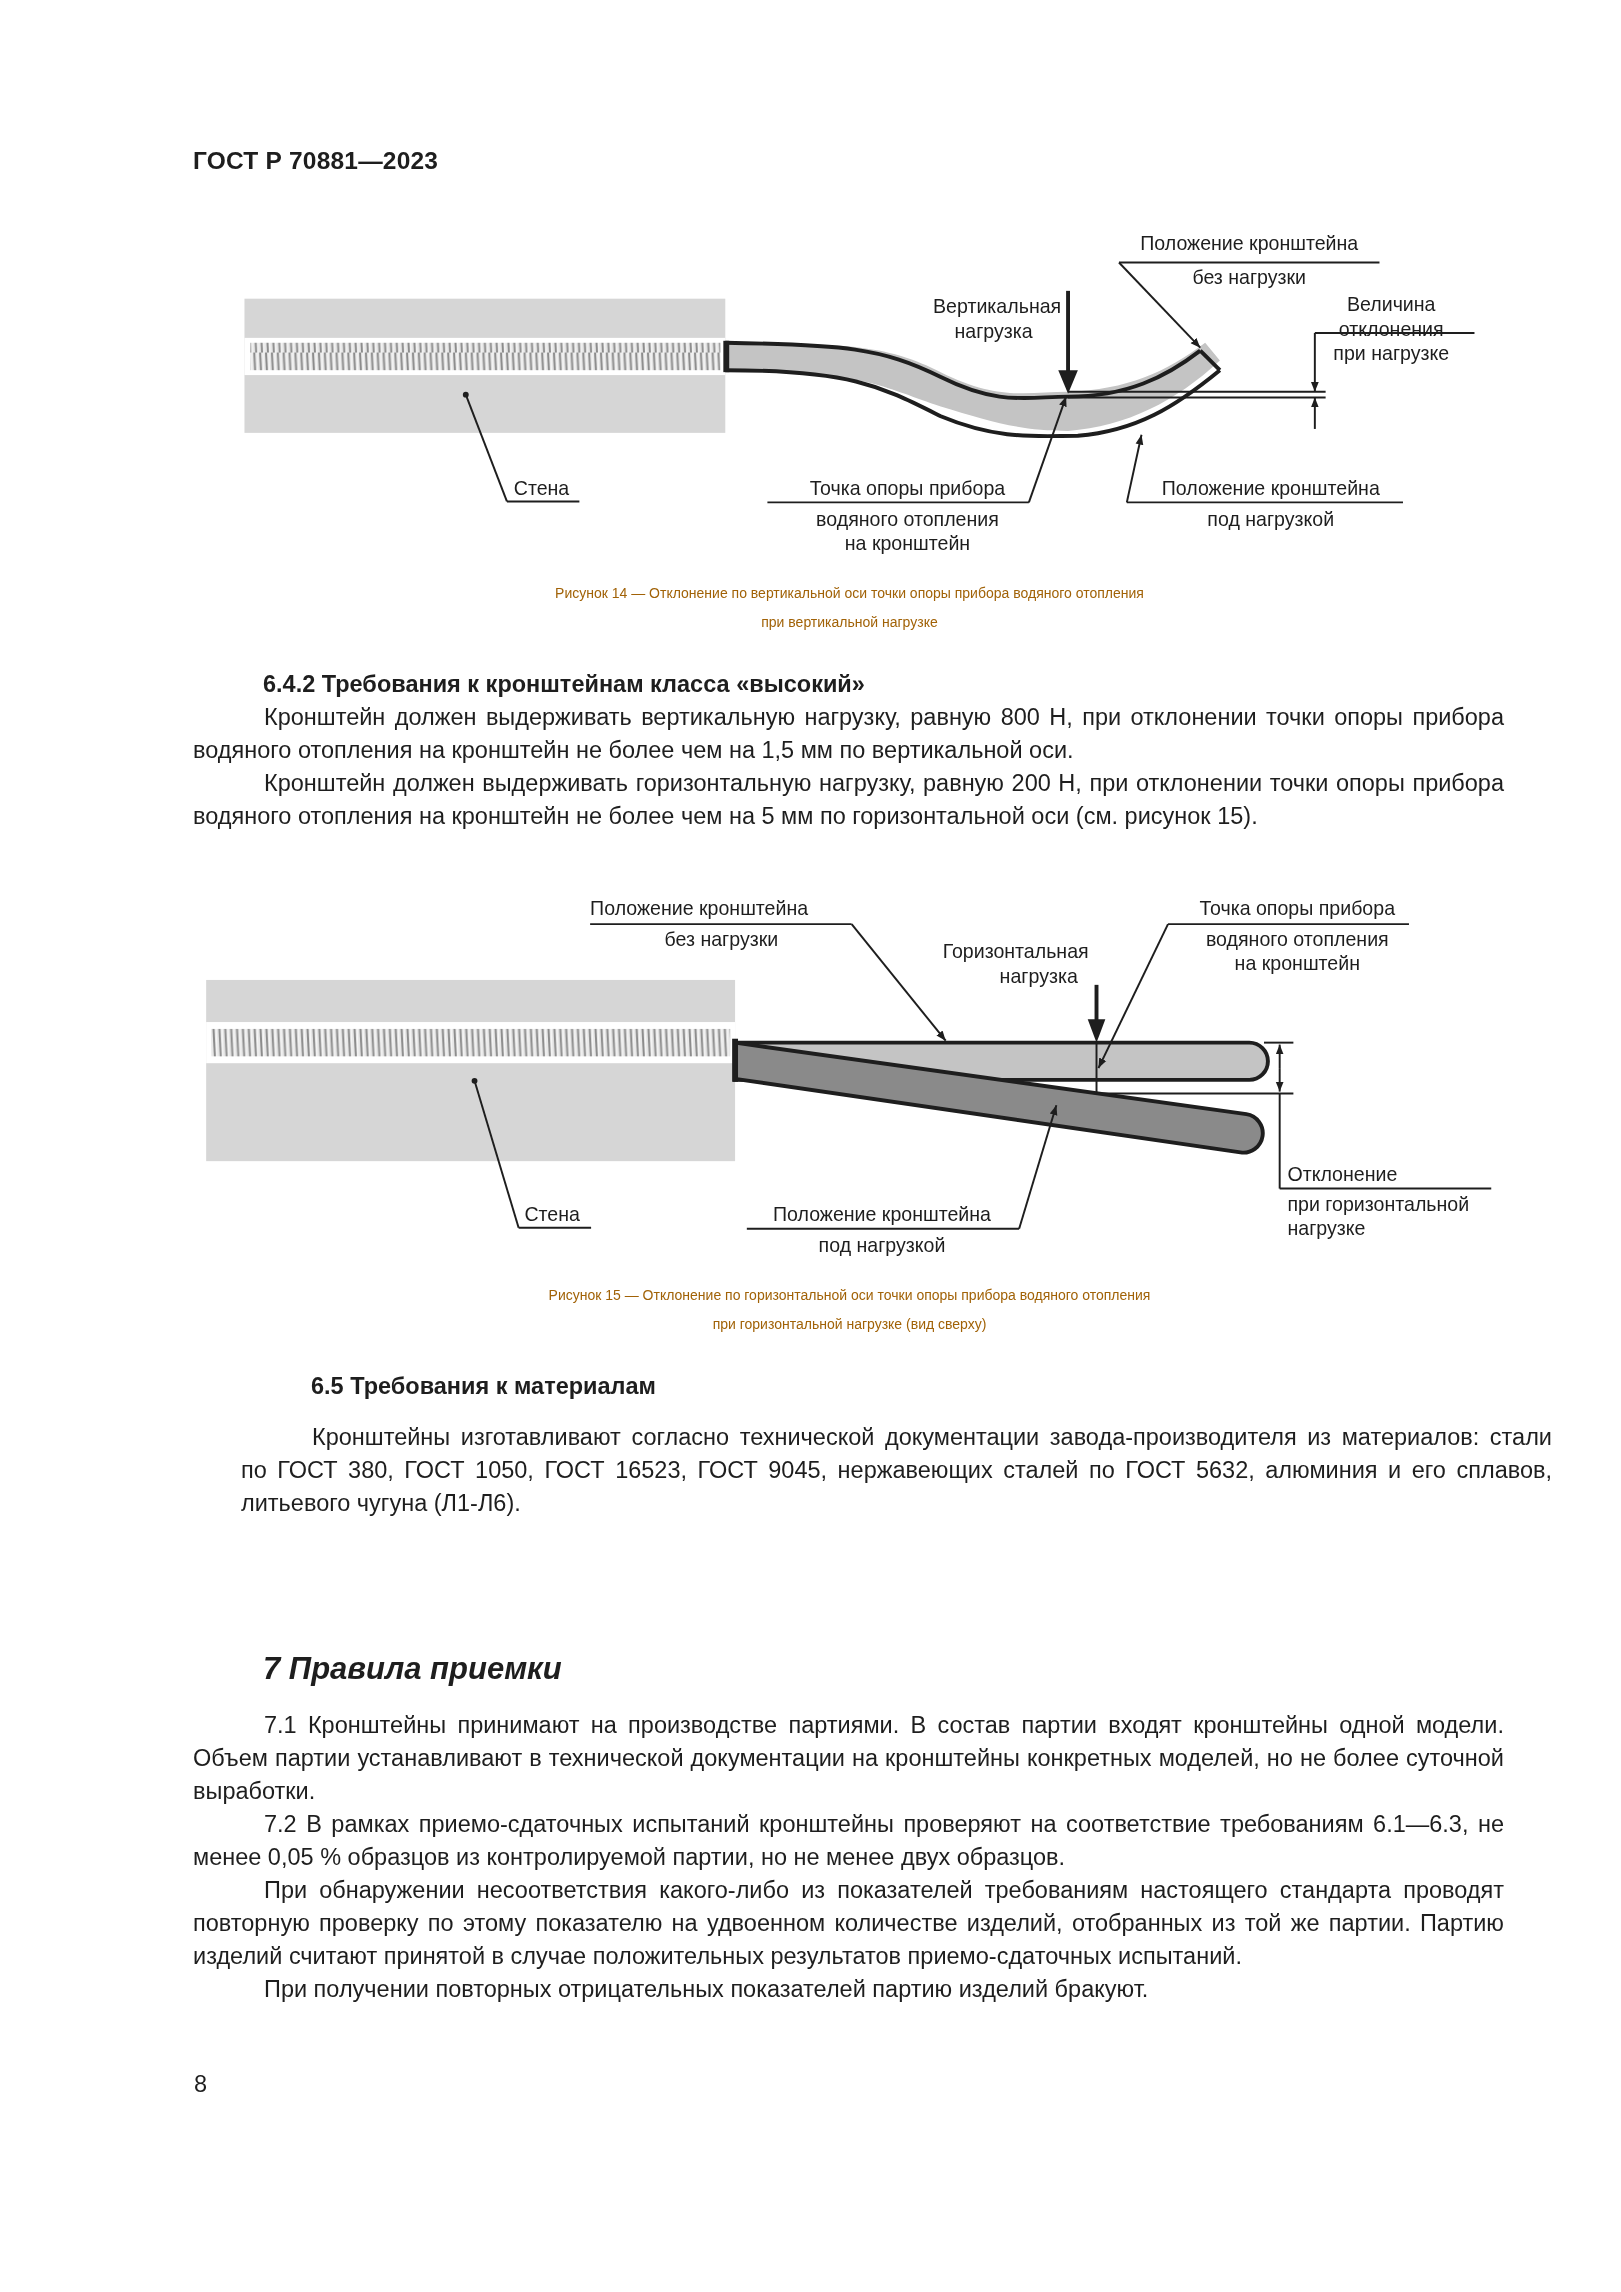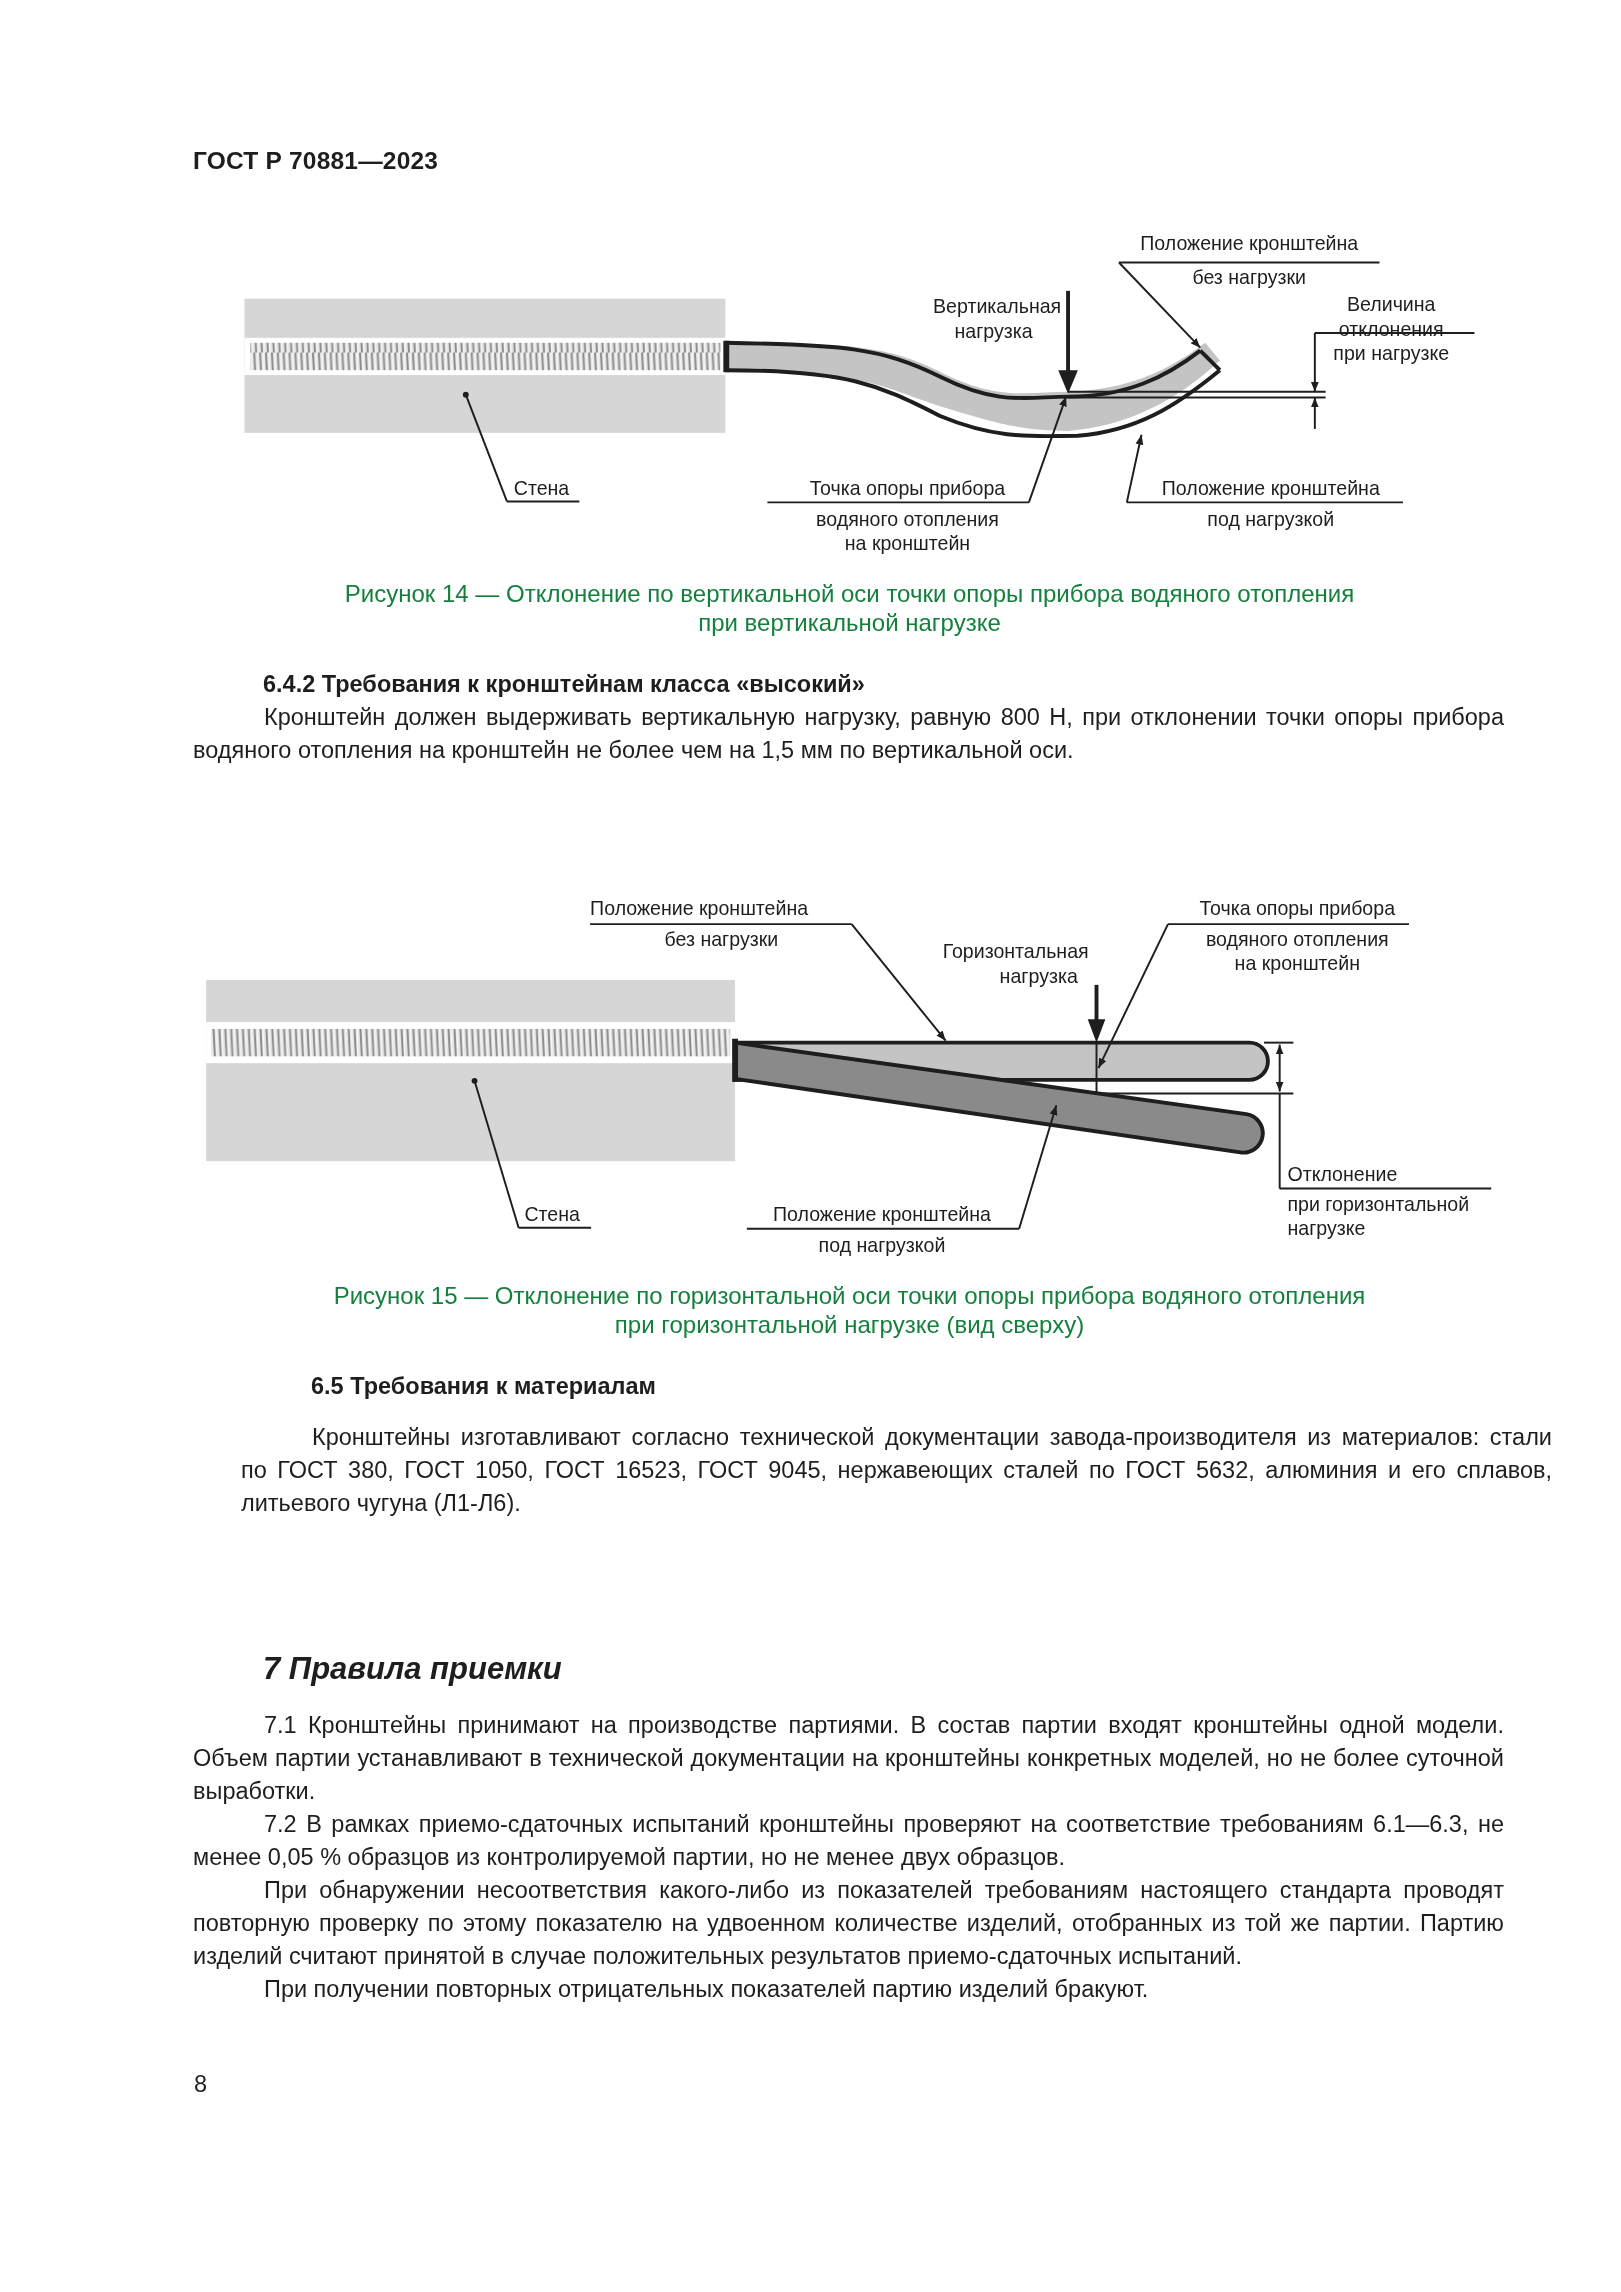--- a/index.html
+++ b/index.html
@@ -2,21 +2,21 @@
 <html><head>
 <meta charset="utf-8">
 <style>
   html, body { margin:0; padding:0; background:#ffffff; }
   body { width:1621px; height:2293px; position:relative; overflow:hidden;
          font-family:"Liberation Sans", "DejaVu Sans", sans-serif; color:#1e1e1e; }
   .abs { position:absolute; }
   .doc-header { left:193px; top:147px; font-size:24.5px; font-weight:bold; letter-spacing:0.2px; }
   .body-text { font-size:23.5px; line-height:33px; text-align:justify; }
   .para { text-indent:71px; margin:0; }
-  .caption { font-size:24px; line-height:29px; text-align:center; color:#15803d; }
+  .caption { font-size:14px; line-height:29px; text-align:center; color:#a16207; }
   .h2 { font-size:23.5px; font-weight:bold; }
   .h1 { font-size:31px; font-weight:bold;font-style:italic; }
   .fig { position:absolute; left:0; width:1621px; }
   svg text { font-family:"Liberation Sans", "DejaVu Sans", sans-serif; fill:#1e1e1e; }
   .page-num { font-size:23.5px; }
 </style>
 </head>
 <body>
 
 <div class="abs doc-header">ГОСТ Р 70881—2023</div>
@@ -86,20 +86,21 @@
 </svg>
 
 <div class="abs caption" style="left:193px; width:1313px; top:579px;">
   <div>Рисунок 14 — Отклонение по вертикальной оси точки опоры прибора водяного отопления</div>
   <div>при вертикальной нагрузке</div>
 </div>
 
 <div class="abs body-text" style="left:193px; width:1311px; top:668px;">
   <div class="h2" style="padding-left:70px;">6.4.2 Требования к кронштейнам класса «высокий»</div>
   <p class="para">Кронштейн должен выдерживать вертикальную нагрузку, равную 800 Н, при отклонении точки опоры прибора водяного отопления на кронштейн не более чем на 1,5 мм по вертикальной оси.</p>
+  <p class="para">Кронштейн должен выдерживать горизонтальную нагрузку, равную 200 Н, при отклонении точки опоры прибора водяного отопления на кронштейн не более чем на 5 мм по горизонтальной оси (см. рисунок 15).</p>
 </div>
 
 <svg class="fig" style="top:882px;" width="1621" height="382" viewBox="0 900 1654 390">
   <defs>
     <pattern id="thread2" width="6" height="40" patternUnits="userSpaceOnUse">
       <rect width="6" height="40" fill="#e8e8e8"></rect>
       <line x1="1" y1="0" x2="3" y2="40" stroke="#8c8c8c" stroke-width="2"></line>
       <line x1="4" y1="0" x2="5" y2="40" stroke="#f8f8f8" stroke-width="1"></line>
     </pattern>
     <marker id="ah2" markerWidth="12" markerHeight="12" refX="10" refY="6" orient="auto" markerUnits="userSpaceOnUse">

